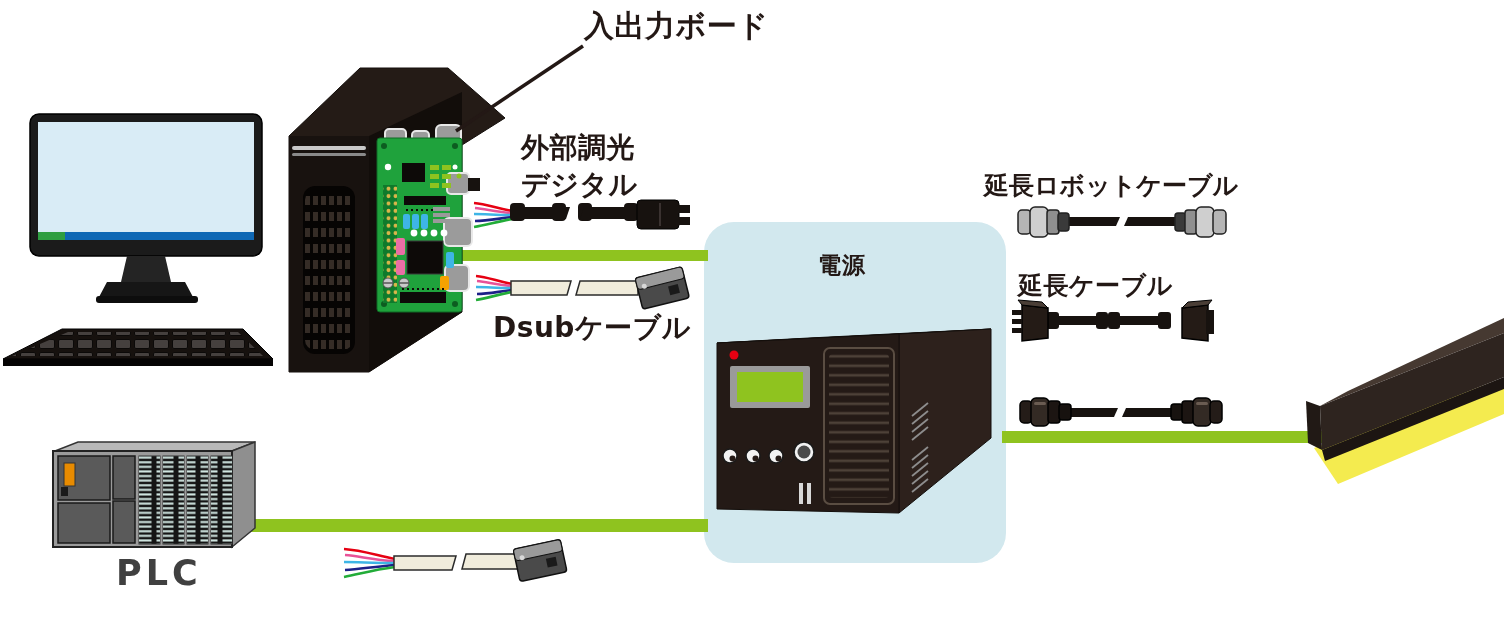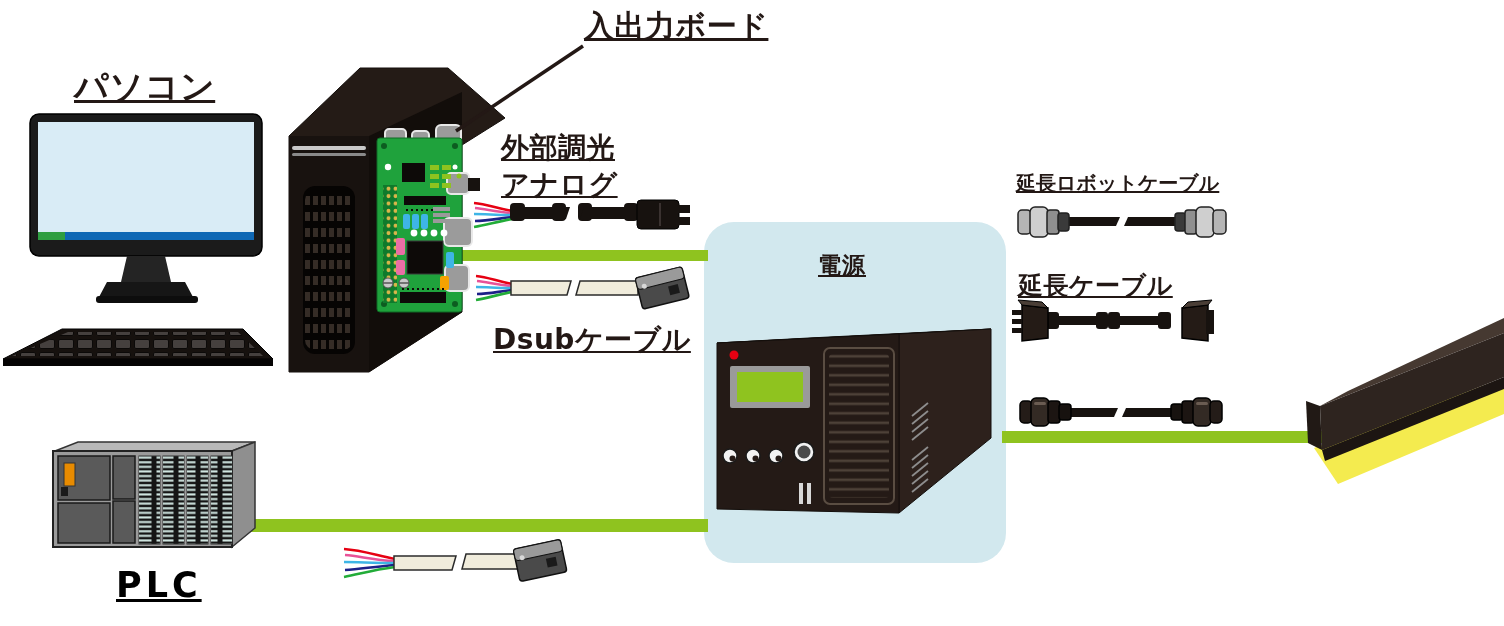--- a/index.html
+++ b/index.html
@@ -3,32 +3,32 @@
 <meta charset="utf-8">
 <style>
   html,body{margin:0;padding:0;background:#ffffff;}
   #stage{
     position:relative;width:1504px;height:626px;background:#ffffff;overflow:hidden;
     font-family:"DejaVu Sans","Liberation Sans",sans-serif;
   }
   #art{position:absolute;left:0;top:0;}
   .lbl{
     position:absolute;color:#231815;font-weight:bold;white-space:nowrap;
-    line-height:1.2;letter-spacing:0.5px;text-decoration:underline;
+    line-height:1.2;letter-spacing:0.5px;
   }
   .lbl-pc{left:74px;top:66px;font-size:34px;}
   .lbl-io{left:584px;top:8px;font-size:30px;line-height:36px;}
-  .lbl-dim{left:501px;top:134px;font-size:28px;line-height:1;}
+  .lbl-dim{left:521px;top:134px;font-size:28px;line-height:1;}
   .lbl-dim .l2{display:block;margin-top:9px;}
-  .lbl-dsub{left:493px;top:311px;font-size:28px;margin-top:12px;}
+  .lbl-dsub{left:493px;top:311px;font-size:28px;}
   .lbl-power{left:818px;top:252px;font-size:23px;letter-spacing:1px;}
-  .lbl-robot{left:1016px;top:171px;font-size:20px;letter-spacing:0;}
+  .lbl-robot{left:984px;top:171px;font-size:25px;letter-spacing:0;}
   .lbl-ext{left:1018px;top:271px;font-size:25px;}
   .lbl-wp{left:1018px;top:363px;font-size:25px;}
-  .lbl-plc{left:116px;top:552px;font-size:35px;letter-spacing:4px;color:#000000;margin-top:12px;}
+  .lbl-plc{left:116px;top:552px;font-size:35px;letter-spacing:4px;color:#404040;}
   .lbl-blink{left:358px;top:582px;font-size:27px;}
 </style>
 </head>
 <body>
 
 <div id="stage">
 
 <svg id="art" width="1504" height="626" viewBox="0 0 1504 626">
   <defs>
     <pattern id="towerVent" width="8" height="16" patternUnits="userSpaceOnUse">
@@ -309,29 +309,28 @@
       <rect x="516" y="544" width="48" height="33" rx="3" fill="#4a4a4a" stroke="#111" stroke-width="1.5"></rect>
       <rect x="516" y="544" width="48" height="12" rx="3" fill="#9a9a9a" stroke="#111" stroke-width="1"></rect>
       <rect x="546" y="560" width="10" height="9" fill="#1a1a1a"></rect>
       <circle cx="523" cy="554" r="2.5" fill="#d8d8d8"></circle>
     </g>
   </g>
 
   <line x1="583" y1="46" x2="456" y2="131" stroke="#231815" stroke-width="3.5"></line>
 </svg>
 
-<div class="lbl lbl-pc">パソコン</div>
 
 <div class="lbl lbl-io">
   <span>入出力ボード</span><br>
 </div>
 
 <div class="lbl lbl-dim">
   <span>外部調光</span>
-  <span class="l2">アナログ</span>
+  <span class="l2">デジタル</span>
 </div>
 
 <div class="lbl lbl-dsub">Dsubケーブル</div>
 
 <div class="lbl lbl-power">電源</div>
 
 <div class="lbl lbl-robot">延長ロボットケーブル</div>
 
 <div class="lbl lbl-ext">延長ケーブル</div>
 

